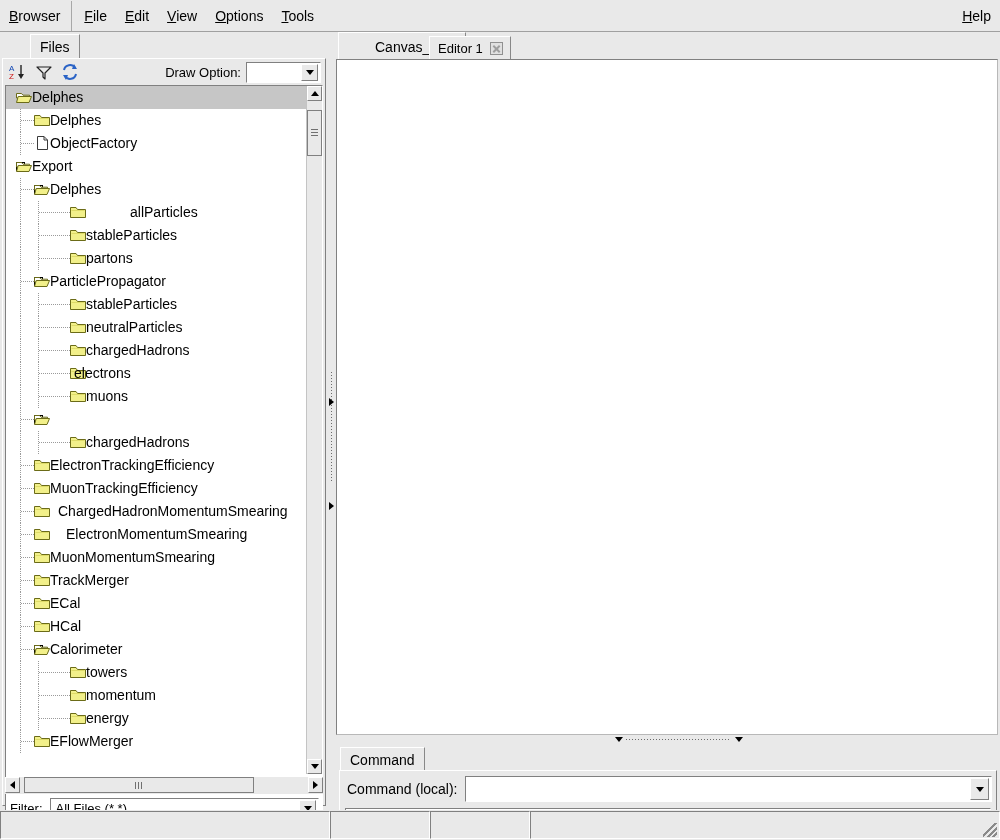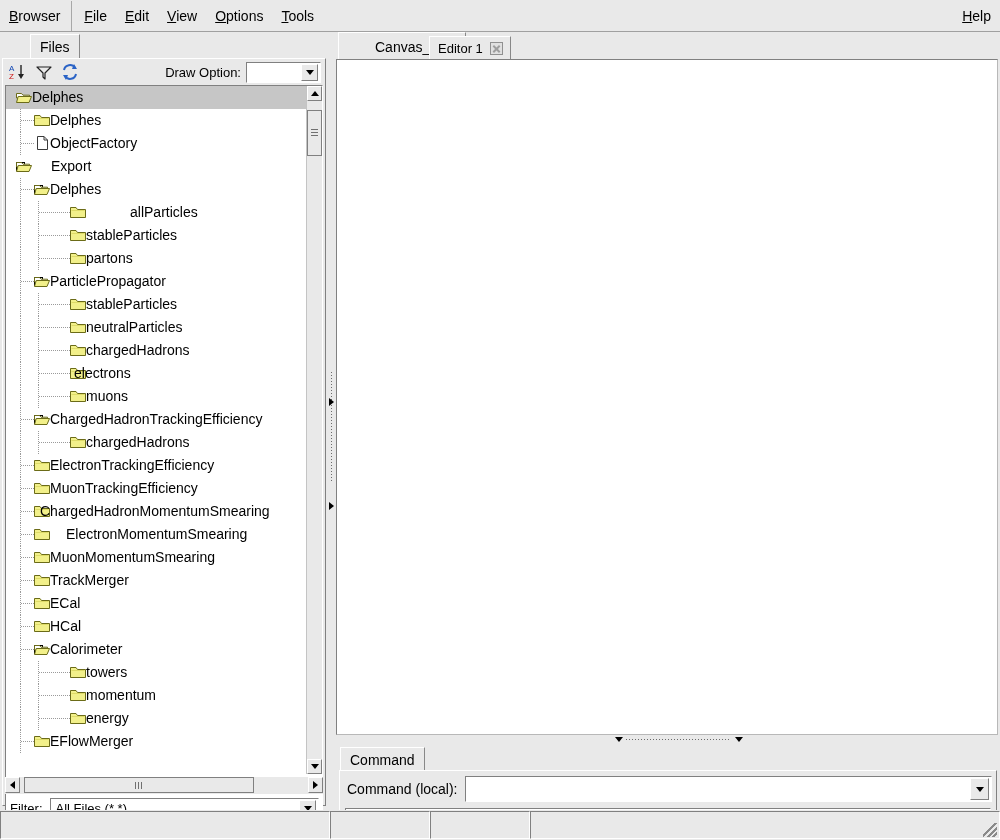--- a/index.html
+++ b/index.html
@@ -710,21 +710,21 @@
                   <path d="M10 0.5 L10 4 L13.5 4" fill="none" stroke="#3a3a3a" stroke-width="1"></path>
                 </svg></span>
               <span class="tree-label" style="left: 44px;">ObjectFactory</span>
             </div>
             <div class="tree-row">
               <div class="expander" style="left: 10px;"></div>
               <span class="tree-icon" style="left: 10px;"><svg width="16" height="14" viewBox="0 0 16 14">
                   <path d="M0.5 3.5 L5.5 3.5 L7 5.2 L13.5 5.2 L13.5 8 L0.5 8 Z" fill="#ffffff" stroke="#6b6b18" stroke-width="1"></path>
                   <path d="M2.2 6.5 L15.5 6.5 L13 12.5 L0.5 12.5 Z" fill="#f2f08a" stroke="#6b6b18" stroke-width="1"></path>
                 </svg></span>
-              <span class="tree-label" style="left: 26px; margin-left: 19px;">Export</span>
+              <span class="tree-label" style="left: 26px;">Export</span>
             </div>
             <div class="tree-row">
               <div class="vline" style="left: 14px;"></div>
               <div class="hline" style="left: 15px; width: 13px;"></div>
               <div class="expander" style="left: 28px;"></div>
               <span class="tree-icon" style="left: 28px;"><svg width="16" height="14" viewBox="0 0 16 14">
                   <path d="M0.5 3.5 L5.5 3.5 L7 5.2 L13.5 5.2 L13.5 8 L0.5 8 Z" fill="#ffffff" stroke="#6b6b18" stroke-width="1"></path>
                   <path d="M2.2 6.5 L15.5 6.5 L13 12.5 L0.5 12.5 Z" fill="#f2f08a" stroke="#6b6b18" stroke-width="1"></path>
                 </svg></span>
               <span class="tree-label" style="left: 44px;">Delphes</span>
@@ -820,21 +820,20 @@
               <span class="tree-label" style="left: 80px;">muons</span>
             </div>
             <div class="tree-row">
               <div class="vline" style="left: 14px;"></div>
               <div class="hline" style="left: 15px; width: 13px;"></div>
               <div class="expander" style="left: 28px;"></div>
               <span class="tree-icon" style="left: 28px;"><svg width="16" height="14" viewBox="0 0 16 14">
                   <path d="M0.5 3.5 L5.5 3.5 L7 5.2 L13.5 5.2 L13.5 8 L0.5 8 Z" fill="#ffffff" stroke="#6b6b18" stroke-width="1"></path>
                   <path d="M2.2 6.5 L15.5 6.5 L13 12.5 L0.5 12.5 Z" fill="#f2f08a" stroke="#6b6b18" stroke-width="1"></path>
                 </svg></span>
-              <span class="tree-label" style="left: 44px;">ChargedHadronTrackingEfficiency</span>
             </div>
             <div class="tree-row">
               <div class="vline" style="left: 14px;"></div>
               <div class="vline" style="left: 32px;"></div>
               <div class="hline" style="left: 33px; width: 31px;"></div>
               <span class="tree-icon" style="left: 64px;"><svg width="16" height="14" viewBox="0 0 16 14">
                   <path d="M0.5 2.5 L6 2.5 L7.5 4.5 L15.5 4.5 L15.5 12.5 L0.5 12.5 Z" fill="#f2f08a" stroke="#6b6b18" stroke-width="1"></path>
                   <path d="M1.5 5.5 L14.5 5.5" stroke="#d8d560" stroke-width="0.8"></path>
                 </svg></span>
               <span class="tree-label" style="left: 80px;">chargedHadrons</span>
@@ -857,21 +856,21 @@
                 </svg></span>
               <span class="tree-label" style="left: 44px;">MuonTrackingEfficiency</span>
             </div>
             <div class="tree-row">
               <div class="vline" style="left: 14px;"></div>
               <div class="hline" style="left: 15px; width: 13px;"></div>
               <span class="tree-icon" style="left: 28px;"><svg width="16" height="14" viewBox="0 0 16 14">
                   <path d="M0.5 2.5 L6 2.5 L7.5 4.5 L15.5 4.5 L15.5 12.5 L0.5 12.5 Z" fill="#f2f08a" stroke="#6b6b18" stroke-width="1"></path>
                   <path d="M1.5 5.5 L14.5 5.5" stroke="#d8d560" stroke-width="0.8"></path>
                 </svg></span>
-              <span class="tree-label" style="left: 34px;">ChargedHadronMomentumSmearing</span>
+              <span class="tree-label" style="left: 52px;">ChargedHadronMomentumSmearing</span>
             </div>
             <div class="tree-row">
               <div class="vline" style="left: 14px;"></div>
               <div class="hline" style="left: 15px; width: 13px;"></div>
               <span class="tree-icon" style="left: 28px;"><svg width="16" height="14" viewBox="0 0 16 14">
                   <path d="M0.5 2.5 L6 2.5 L7.5 4.5 L15.5 4.5 L15.5 12.5 L0.5 12.5 Z" fill="#f2f08a" stroke="#6b6b18" stroke-width="1"></path>
                   <path d="M1.5 5.5 L14.5 5.5" stroke="#d8d560" stroke-width="0.8"></path>
                 </svg></span>
               <span class="tree-label" style="left: 60px;">ElectronMomentumSmearing</span>
             </div>

